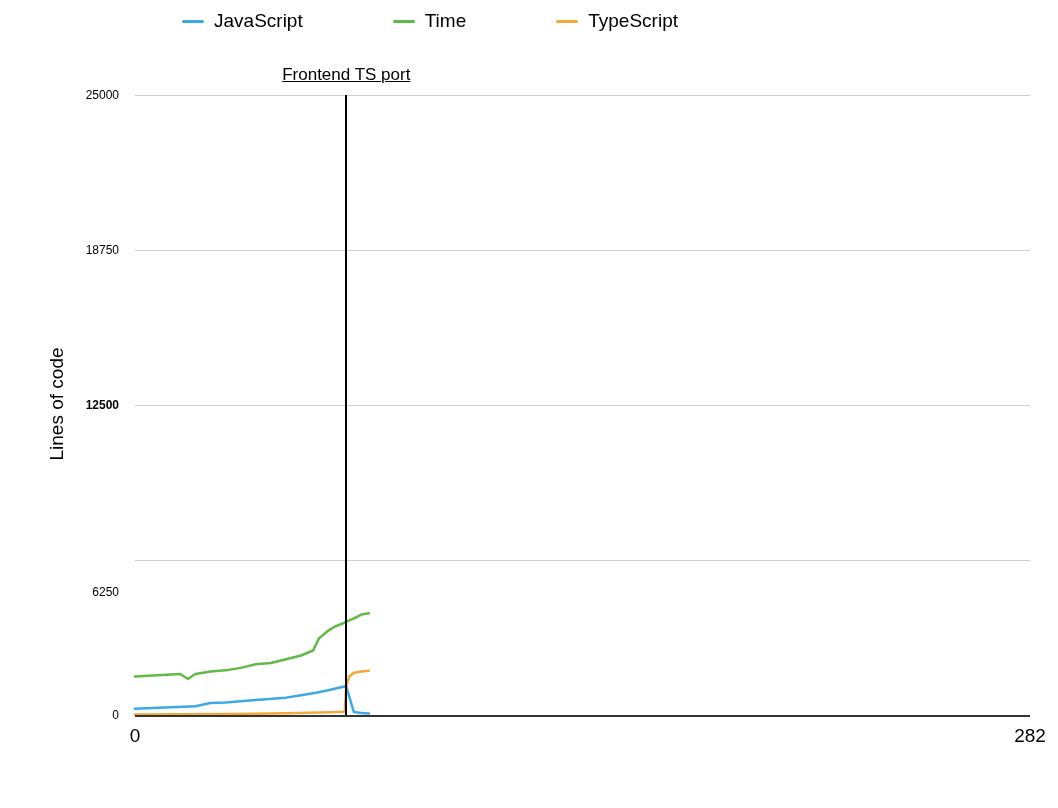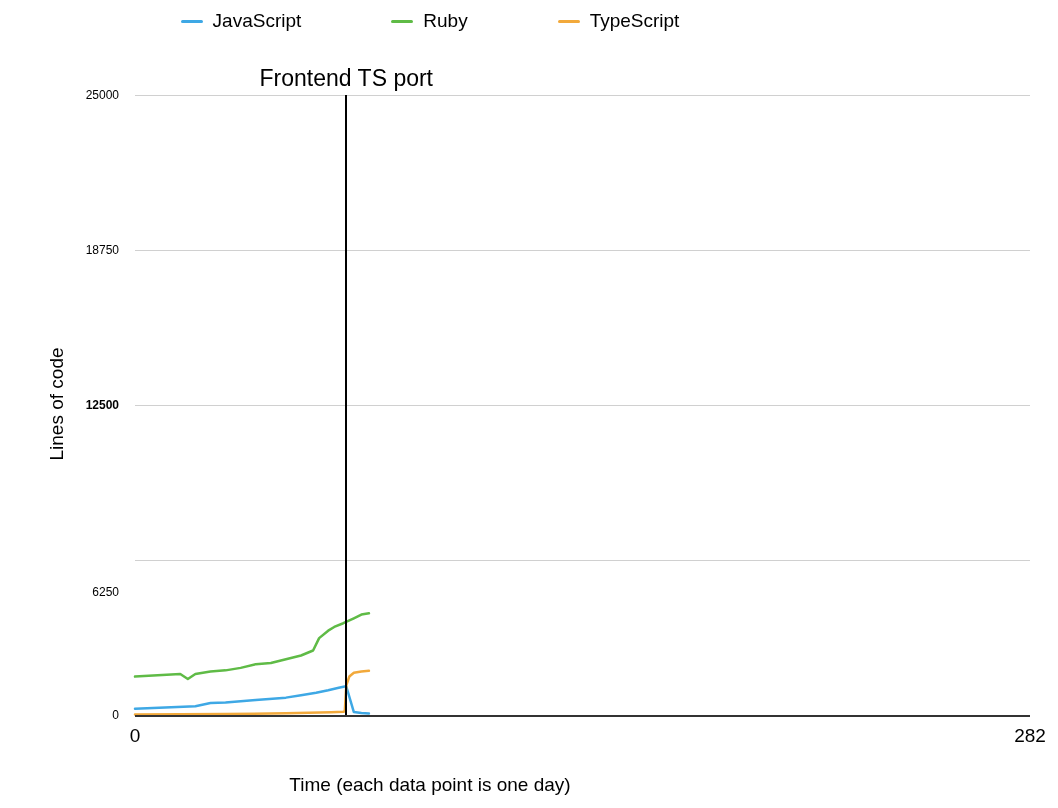--- a/index.html
+++ b/index.html
@@ -87,44 +87,45 @@
     text-align: center;
     font-size: 19px;
   }
   .annotation-line {
     position: absolute;
     width: 2px;
     background: #000;
   }
   .annotation-label {
     position: absolute;
-    font-size: 23px;
+    font-size: 17px;
     white-space: nowrap;
     transform: translateX(-50%);
+    text-decoration: underline;
   }
   svg.series {
     position: absolute;
     left: 0; top: 0;
     width: 100%; height: 100%;
     overflow: visible;
   }
 </style>
 </head>
 <body>
 
 <div class="chart-wrap">
 
   <div class="legend">
     <div class="legend-item">
       <span class="legend-swatch" id="swatch-0" style="background: rgb(62, 168, 229);"></span>
       <span>JavaScript</span>
     </div>
     <div class="legend-item">
       <span class="legend-swatch" id="swatch-1" style="background: rgb(95, 187, 70);"></span>
-      <span>Ruby</span>
+      <span>Time</span>
     </div>
     <div class="legend-item">
       <span class="legend-swatch" id="swatch-2" style="background: rgb(242, 169, 59);"></span>
       <span>TypeScript</span>
     </div>
   </div>
 
   <div class="annotation-label" id="ann-label" style="left: 346.298px; top: 65px;">Frontend TS port</div>
 
   <div class="y-label">Lines of code</div>
@@ -145,15 +146,14 @@
       <div class="gridline" style="top: 155px;"></div>
       <div class="y-tick" style="top: 155px;">18750</div>
       <div class="gridline" style="top: 0px;"></div>
       <div class="y-tick" style="top: 0px;">25000</div>
       <div class="axis-line" style="left: 0px; right: 0px; top: 620px; height: 2px;"></div>
       <div class="x-tick" style="left: 0px;">0</div>
       <div class="x-tick" style="left: 895px;">282</div>
       <div class="annotation-line" style="left: 210.298px; top: 0px; height: 620px;"></div>
     </div>
 
-  <div class="x-label">Time (each data point is one day)</div>
 
 </div>
 
 </body></html>

